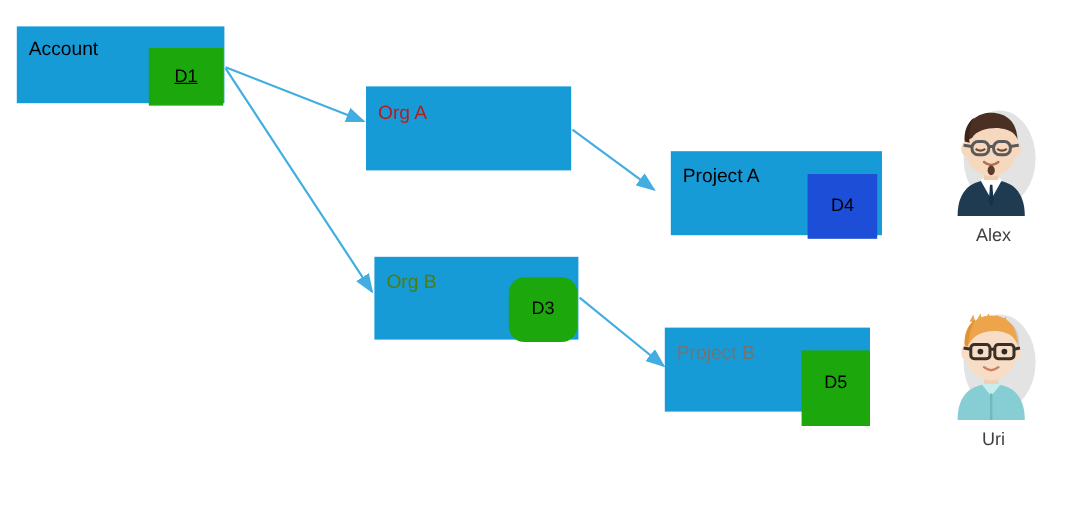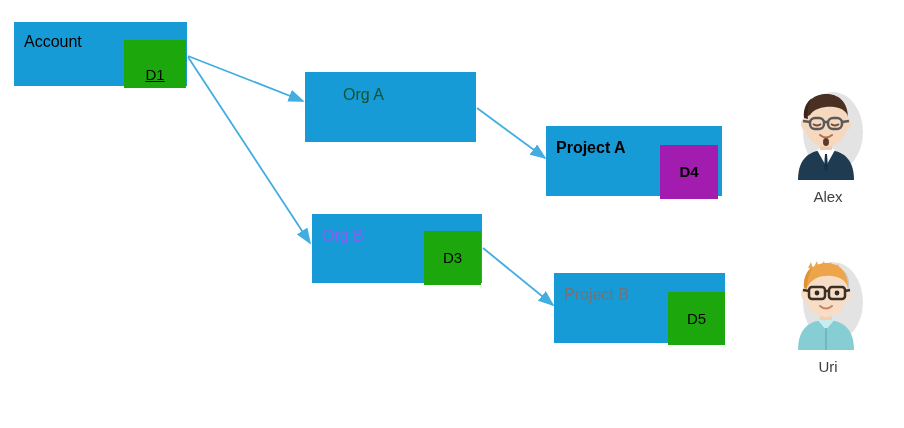--- a/index.html
+++ b/index.html
@@ -108,49 +108,49 @@
         <line x1="188" y1="57" x2="310" y2="243" stroke="#41ADE0" stroke-width="1.8" marker-end="url(#arrowhead)"></line>
         <line x1="477" y1="108" x2="545" y2="158" stroke="#41ADE0" stroke-width="1.8" marker-end="url(#arrowhead)"></line>
         <line x1="483" y1="248" x2="553" y2="305" stroke="#41ADE0" stroke-width="1.8" marker-end="url(#arrowhead)"></line>
       </g>
   </svg>
 
   <div class="node" id="node-account" style="left: 0px; top: 0px; width: 904px; height: 428px; pointer-events: none;">
     <div class="node-box" style="left: 14px; top: 22px; width: 173px; height: 64px; background: rgb(23, 155, 215); pointer-events: auto;"></div>
     <div class="node-label" style="left: 24px; top: 33px; color: rgb(0, 0, 0);">Account</div>
     <div class="node-tag" style="left: 124px; top: 40px; width: 62px; height: 48px; background: rgb(28, 168, 12); pointer-events: auto;">
-      <div class="node-tag-text" style="top: 26px; text-decoration: underline;">D1</div>
+      <div class="node-tag-text" style="top: 15px; text-decoration: underline;">D1</div>
     </div>
   </div>
 
   <div class="node" id="node-org-a" style="left: 0px; top: 0px; width: 904px; height: 428px; pointer-events: none;">
     <div class="node-box" style="left: 305px; top: 72px; width: 171px; height: 70px; background: rgb(23, 155, 215); pointer-events: auto;"></div>
-    <div class="node-label" style="left: 315px; top: 86px; color: #14532d; margin-left: 28px;">Org A</div>
-  </div>
-
-  <div class="node" id="node-project-a" style="left: 0px; top: 0px; width: 868px; height: 428px; pointer-events: none; font-weight: bold;">
+    <div class="node-label" style="left: 315px; top: 86px; color: #b91c1c;">Org A</div>
+  </div>
+
+  <div class="node" id="node-project-a" style="left: 13px; top: 0px; width: 868px; height: 428px; pointer-events: none;">
     <div class="node-box" style="left: 546px; top: 126px; width: 176px; height: 70px; background: rgb(23, 155, 215); pointer-events: auto;"></div>
     <div class="node-label" style="left: 556px; top: 139px; color: rgb(0, 0, 0);">Project A</div>
-    <div class="node-tag" style="left: 660px; top: 145px; width: 58px; height: 54px; background: #a21caf; pointer-events: auto;">
+    <div class="node-tag" style="left: 660px; top: 145px; width: 58px; height: 54px; background: #1d4ed8; pointer-events: auto;">
       <div class="node-tag-text" style="top: 18px;">D4</div>
     </div>
   </div>
 
   <div class="node" id="node-org-b" style="left: 0px; top: 0px; width: 904px; height: 428px; pointer-events: none;">
     <div class="node-box" style="left: 312px; top: 214px; width: 170px; height: 69px; background: rgb(23, 155, 215); pointer-events: auto;"></div>
-    <div class="node-label" style="left: 322px; top: 227px; color: #8b5cf6; text-align: right;">Org B</div>
-    <div class="node-tag" style="left: 424px; top: 231px; width: 57px; height: 54px; background: rgb(28, 168, 12); pointer-events: auto;">
+    <div class="node-label" style="left: 322px; top: 227px; color: #4d7c0f; text-align: right;">Org B</div>
+    <div class="node-tag" style="left: 424px; top: 231px; width: 57px; height: 54px; background: rgb(28, 168, 12); pointer-events: auto; border-radius: 13px;">
       <div class="node-tag-text" style="top: 18px;">D3</div>
     </div>
   </div>
 
   <div class="node" id="node-project-b" style="left: 0px; top: 0px; width: 904px; height: 428px; pointer-events: none;">
     <div class="node-box" style="left: 554px; top: 273px; width: 171px; height: 70px; background: rgb(23, 155, 215); pointer-events: auto;"></div>
     <div class="node-label" style="left: 564px; top: 286px; color: #737373;">Project B</div>
-    <div class="node-tag" style="left: 668px; top: 292px; width: 57px; height: 53px; background: rgb(28, 168, 12); pointer-events: auto;">
+    <div class="node-tag" style="left: 668px; top: 292px; width: 57px; height: 63px; background: rgb(28, 168, 12); pointer-events: auto;">
       <div class="node-tag-text" style="top: 18px;">D5</div>
     </div>
   </div>
 
   <div class="person" id="person-uri" style="left: 786px; top: 258px; width: 84px;">
     <div class="person-avatar">
       <svg width="84" height="92" viewBox="0 0 84 92">
         <ellipse cx="47" cy="44" rx="30" ry="40" fill="#e3e3e3"></ellipse>
         <path d="M12 92 C12 70 24 62 40 62 C56 62 68 70 68 92 Z" fill="#86cdd4"></path>
         <path d="M31 61 L40 72 L49 61 L44 58 L36 58 Z" fill="#c9ecef"></path>

